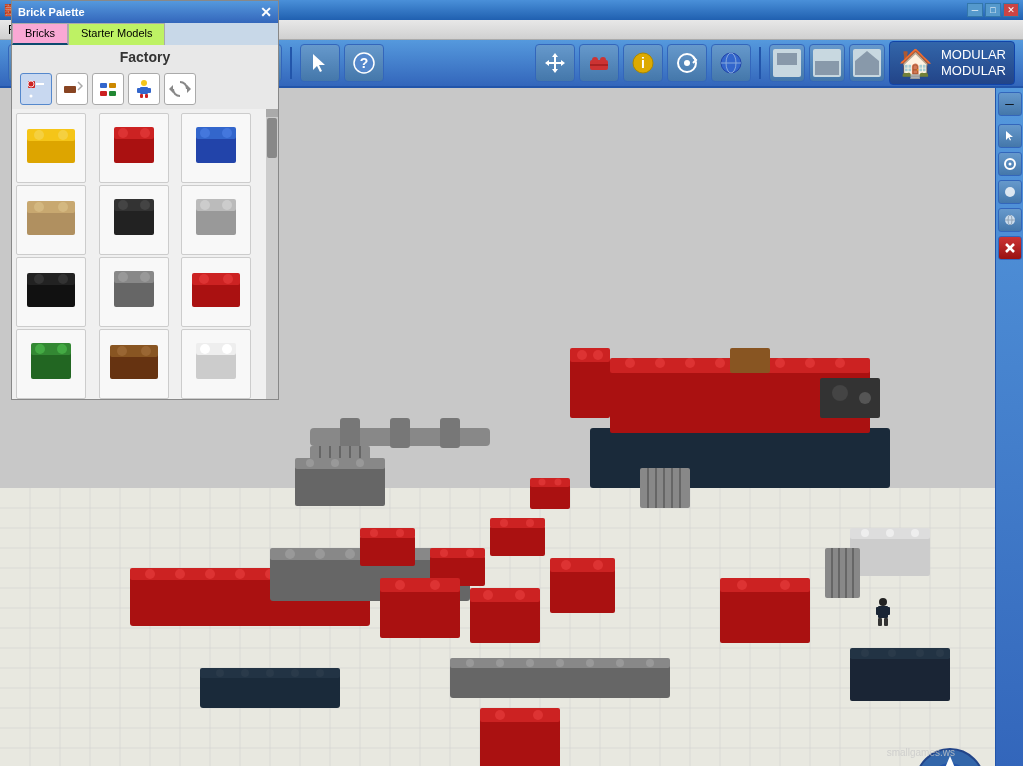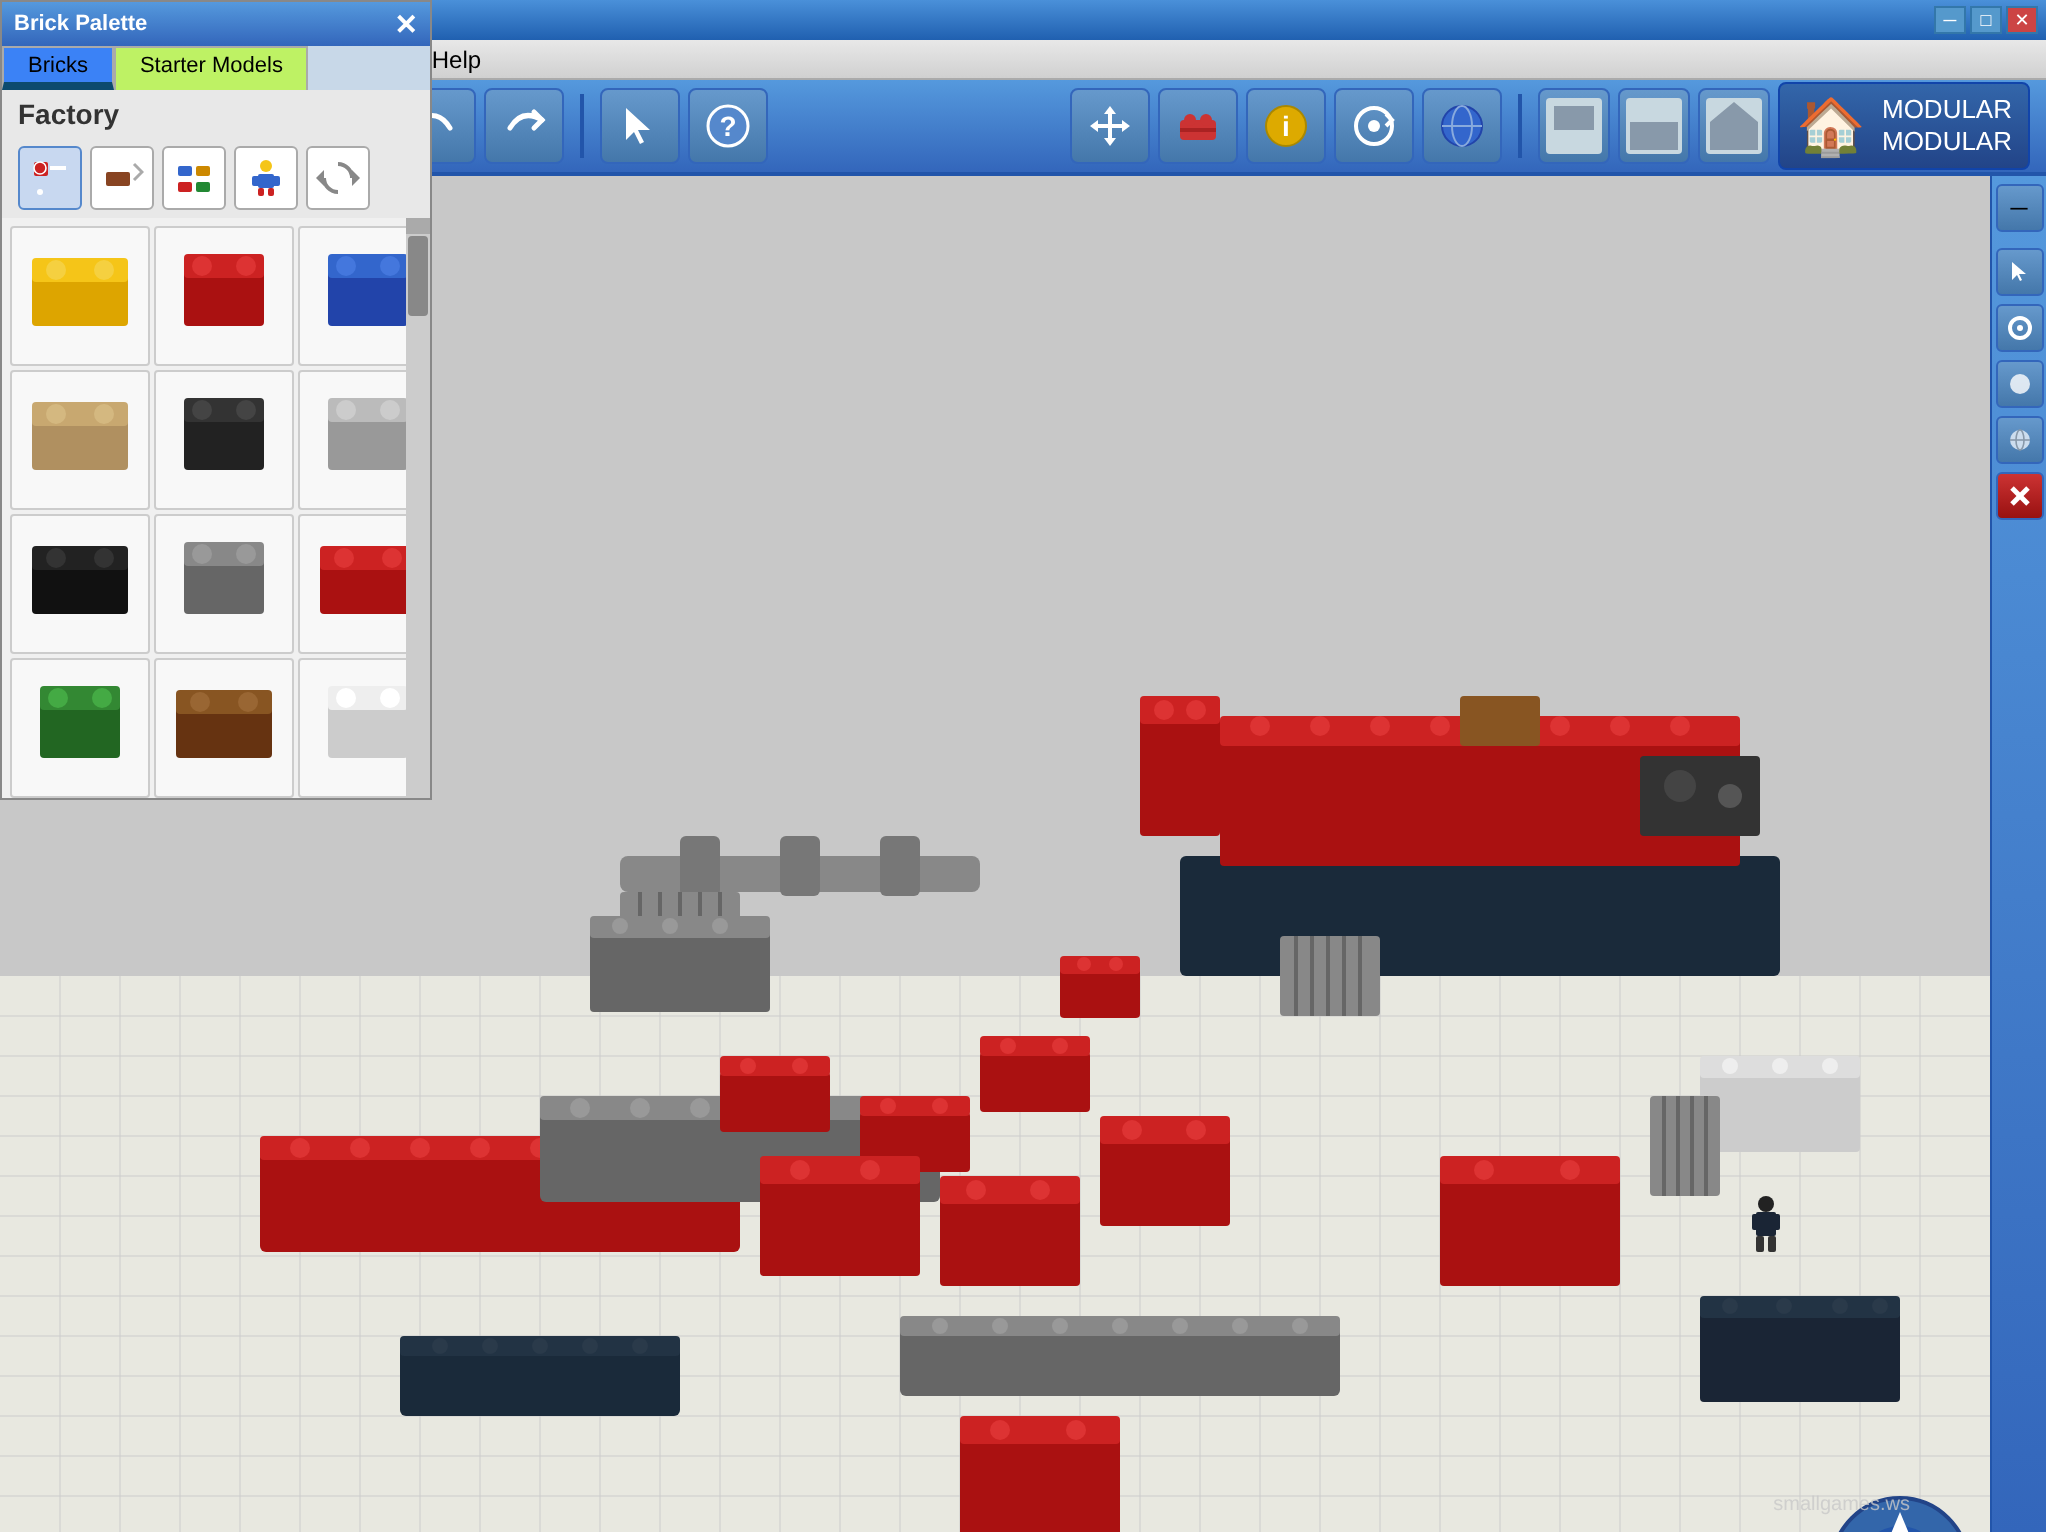--- a/index.html
+++ b/index.html
@@ -76,36 +76,36 @@
       background: linear-gradient(to bottom, #6699cc, #4477aa);
       border: 1px solid #3366bb; border-radius: 3px;
       display: flex; align-items: center; justify-content: center;
       cursor: pointer; font-size: 12px;
     }
     .right-btn.red { background: linear-gradient(to bottom, #cc3333, #991111); }
     .right-btn.minimize { margin-bottom: 4px; }
 
     
     #brick-palette {
-      position: absolute; top: 0; left: 0; width: 216px;
+      position: absolute; top: 0; left: 11px; width: 268px;
       background: #e8e8e8; border: 1px solid #888; z-index: 10;
     }
     #palette-title {
       height: 22px; background: linear-gradient(to bottom, #5599dd, #3366bb);
       display: flex; align-items: center; justify-content: space-between;
       padding: 0 6px; color: white; font-size: 11px; font-weight: bold;
     }
     #palette-close { cursor: pointer; font-size: 14px; }
     #palette-tabs { display: flex; background: #c8d8e8; height: 22px; }
     .palette-tab {
       padding: 3px 12px; font-size: 11px; cursor: pointer;
       border: 1px solid #aaa; border-bottom: none; background: #bef264;
     }
-    .palette-tab.active { background: #3b82f6; border-bottom: 4px solid #0c4a6e; }
-    #palette-category { padding: 4px 8px; font-size: 14px; font-weight: bold; color: #333; }
+    .palette-tab.active { background: #f9a8d4; border-bottom: 2px solid #0c4a6e; }
+    #palette-category { padding: 4px 8px; font-size: 14px; font-weight: bold; color: #333; text-align: center; }
     #palette-filters { display: flex; gap: 4px; padding: 4px 8px; }
     .filter-btn {
       width: 32px; height: 32px; background: #fff; border: 1px solid #aaa;
       border-radius: 3px; display: flex; align-items: center; justify-content: center;
       cursor: pointer; font-size: 14px;
     }
     .filter-btn.active { background: #c8d8f0; border-color: #5588cc; }
     #palette-content { display: flex; height: 290px; }
     #brick-grid {
       flex: 1; display: grid; grid-template-columns: repeat(3, 1fr);

